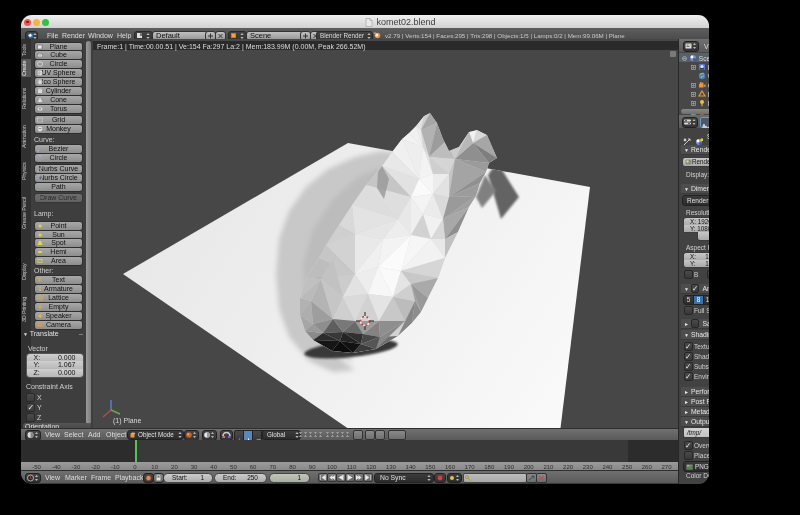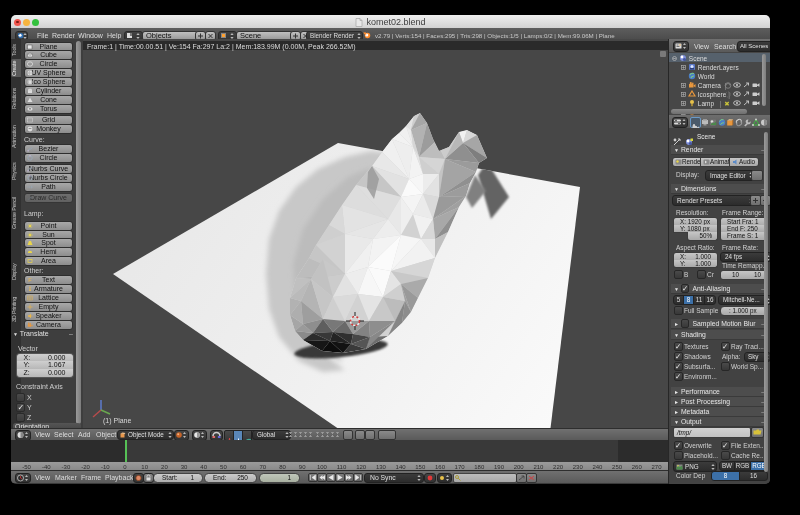--- a/index.html
+++ b/index.html
@@ -1,16 +1,16 @@
 <!DOCTYPE html>
 <html><head><meta charset="utf-8"><style>
 html,body{margin:0;padding:0}
 body{width:800px;height:515px;background:#000;font-family:"Liberation Sans",sans-serif;position:relative;overflow:hidden}
 .a{position:absolute}
-#win{left:11px;top:15px;width:759px;height:469px;border-radius:5px;background:#3a3a3a;overflow:hidden}
+#win{left:21px;top:15px;width:688px;height:469px;border-radius:11px;background:#3a3a3a;overflow:hidden}
 #tbar{left:0;top:0;width:759px;height:13px;background:linear-gradient(#efefef,#d2d2d2);border-bottom:1px solid #9a9a9a}
 .tl{width:7px;height:7px;border-radius:50%;top:3.5px}
 #ttext{top:2px;width:759px;text-align:center;font-size:9px;color:#3d3d3d}
 #ibar{left:0;top:13px;width:759px;height:12px;background:linear-gradient(#5d5d5d,#4b4b4b);border-bottom:1px solid #2a2a2a}
 .m{font-size:7px;color:#dedede;top:1px;line-height:9px}
 .db{background:linear-gradient(#424242,#333);border:1px solid #2a2a2a;border-radius:3px}
 .lf{background:linear-gradient(#c0c0c0,#969696);border:1px solid #333;border-radius:3px;color:#111;font-size:7.5px}
 
 #shelf{left:0;top:24px;width:72px;height:389px;background:#3e3e3e}
 #tabs{left:0;top:0;width:10px;height:389px;background:#313131}
@@ -86,21 +86,21 @@
   <div class="a m" style="left:67px;top:16px">Window</div>
   <div class="a m" style="left:96px;top:16px">Help</div>
   <div class="a db" style="left:113px;top:15.5px;width:17px;height:8px">
     <div class="a" style="left:2px;top:1.5px;width:5px;height:5px;background:#ddd"></div>
     <div class="a" style="left:4.5px;top:1.5px;width:2.5px;height:2.5px;background:#777"></div>
     <svg class="a" style="left:11px;top:1px" width="4" height="6" viewBox="0 0 4 6">
         <path d="M2 0L3.6 2H0.4z" fill="#bbb"></path>
         <path d="M2 6L3.6 4H0.4z" fill="#bbb"></path>
       </svg>
   </div>
-  <div class="a lf" style="left:131px;top:15.5px;width:51px;height:8px;line-height:8px;padding-left:3px">Objects</div>
+  <div class="a lf" style="left:131px;top:15.5px;width:51px;height:8px;line-height:8px;padding-left:3px">Default</div>
   <div class="a lf" style="left:184px;top:15.5px;width:9px;height:8px"><svg width="9" height="8" viewBox="0 0 9 8">
         <path d="M4.5 1.5v5M2 4h5" stroke="#333" stroke-width="1" fill="none"></path>
       </svg></div>
   <div class="a lf" style="left:194px;top:15.5px;width:9px;height:8px"><svg width="9" height="8" viewBox="0 0 9 8">
         <path d="M2.5 2l4 4M6.5 2l-4 4" stroke="#333" stroke-width="1" fill="none"></path>
       </svg></div>
   <div class="a db" style="left:207px;top:15.5px;width:17px;height:8px">
     <div class="a" style="left:2px;top:1.5px;width:5px;height:5px;background:#888"></div>
     <div class="a" style="left:3px;top:2.5px;width:3px;height:3px;background:#ffa02f"></div>
     <svg class="a" style="left:11px;top:1px" width="4" height="6" viewBox="0 0 4 6">

